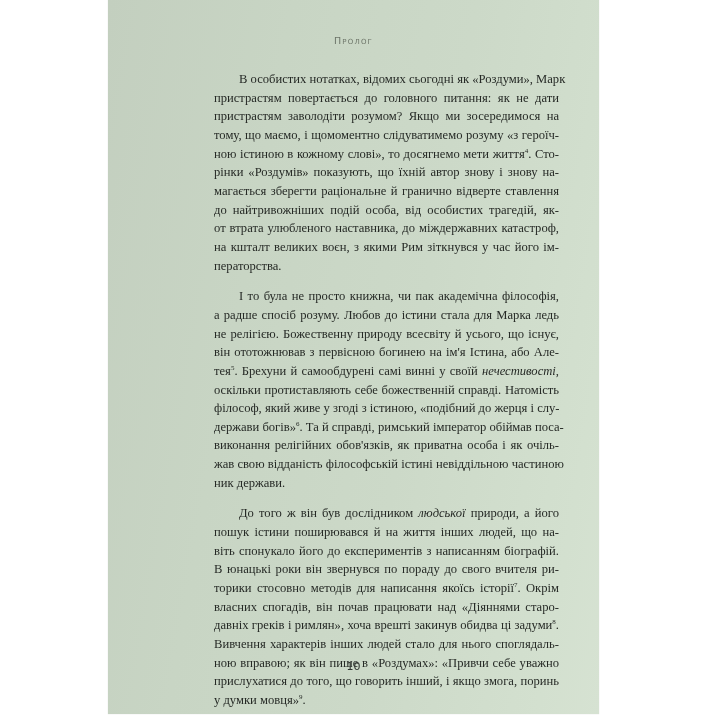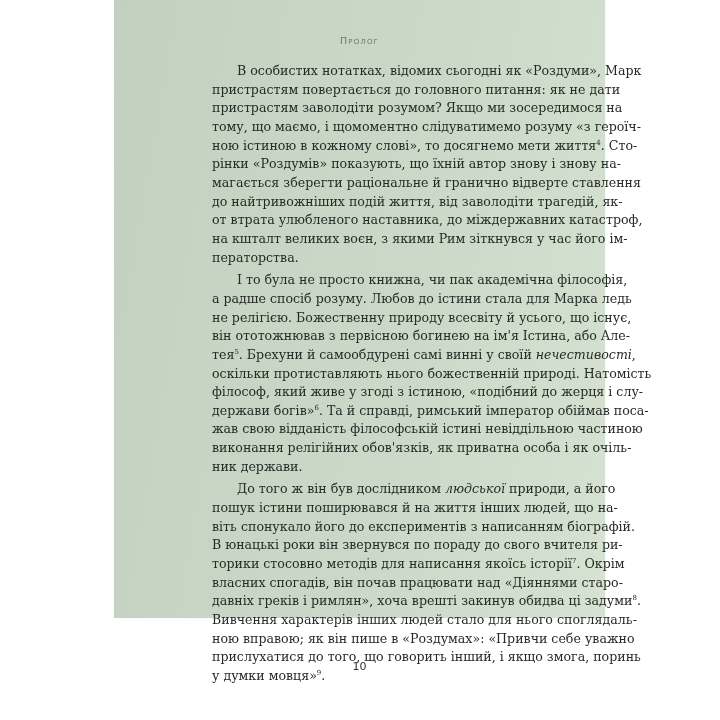--- a/index.html
+++ b/index.html
@@ -5,24 +5,24 @@
   html, body {
     margin: 0;
     padding: 0;
     width: 720px;
     height: 720px;
     background: #ffffff;
     overflow: hidden;
   }
   .page {
     position: absolute;
-    left: 114px;
+    left: 108px;
     top: 0;
     width: 491px;
-    height: 618px;
+    height: 714px;
     background: linear-gradient(100deg, #c3cfbf 0%, #c8d5c4 30%, #ccd9c8 60%, #d3e0cf 90%, #d6e2d2 100%);
     box-shadow: 0 0 1px rgba(0,0,0,0.15);
   }
   .running-head {
     position: absolute;
     left: 0;
     width: 100%;
     top: 35px;
     text-align: center;
     font-family: "DejaVu Sans", sans-serif;
@@ -37,22 +37,23 @@
     width: 394px;
     top: 58px;
     font-family: "DejaVu Serif", serif;
     font-size: 12.6px;
     line-height: 18.65px;
     color: #262a26;
     text-align: justify;
     hyphens: manual;
   }
   .body-text p {
-    margin: 4px;
+    margin: 12px;
     text-indent: 25px;
+    font-family: Liberation Serif, serif;
   }
   .body-text .line {
     display: block;
     text-align: justify;
     text-align-last: justify;
     white-space: nowrap;
     overflow: visible;
   }
   .body-text .line.last {
     text-align-last: left;
@@ -86,37 +87,37 @@
   <div class="body-text">
 
     <p>
       <span class="line indent">В особистих нотатках, відомих сьогодні як «Роздуми», Марк</span>
       <span class="line">пристрастям повертається до головного питання: як не дати</span>
       <span class="line">пристрастям заволодіти розумом? Якщо ми зосередимося на</span>
       <span class="line">тому, що маємо, і щомоментно слідуватимемо розуму «з героїч-</span>
       <span class="line"><span>ною істиною в кожному слові», то досягнемо мети життя</span><sup>4</sup><span>. Сто-</span></span>
       <span class="line">рінки «Роздумів» показують, що їхній автор знову і знову на-</span>
       <span class="line">магається зберегти раціональне й гранично відверте ставлення</span>
-      <span class="line">до найтривожніших подій життя, від заволодіти трагедій, як-</span>
+      <span class="line">до найтривожніших подій особа, від особистих трагедій, як-</span>
       <span class="line">от втрата улюбленого наставника, до міждержавних катастроф,</span>
       <span class="line">на кшталт великих воєн, з якими Рим зіткнувся у час його ім-</span>
       <span class="line last">ператорства.</span>
     </p>
 
     <p>
       <span class="line indent">І то була не просто книжна, чи пак академічна філософія,</span>
       <span class="line">а радше спосіб розуму. Любов до істини стала для Марка ледь</span>
       <span class="line">не релігією. Божественну природу всесвіту й усього, що існує,</span>
       <span class="line">він ототожнював з первісною богинею на ім'я Істина, або Але-</span>
       <span class="line"><span>тея</span><sup>5</sup><span>. Брехуни й самообдурені самі винні у своїй </span><em>нечестивості</em><span>,</span></span>
-      <span class="line">оскільки протиставляють нього божественній природі. Натомість</span>
+      <span class="line">оскільки протиставляють себе божественній справді. Натомість</span>
       <span class="line">філософ, який живе у згоді з істиною, «подібний до жерця і слу-</span>
       <span class="line"><span>держави богів»</span><sup>6</sup><span>. Та й справді, римський імператор обіймав поса-</span></span>
+      <span class="line">виконання релігійних обов'язків, як приватна особа і як очіль-</span>
       <span class="line">жав свою відданість філософській істині невіддільною частиною</span>
-      <span class="line">виконання релігійних обов'язків, як приватна особа і як очіль-</span>
       <span class="line last">ник держави.</span>
     </p>
 
     <p>
       <span class="line indent"><span>До того ж він був дослідником </span><em>людської</em><span> природи, а його</span></span>
       <span class="line">пошук істини поширювався й на життя інших людей, що на-</span>
       <span class="line">віть спонукало його до експериментів з написанням біографій.</span>
       <span class="line">В юнацькі роки він звернувся по пораду до свого вчителя ри-</span>
       <span class="line"><span>торики стосовно методів для написання якоїсь історії</span><sup>7</sup><span>. Окрім</span></span>
       <span class="line">власних спогадів, він почав працювати над «Діяннями старо-</span>

